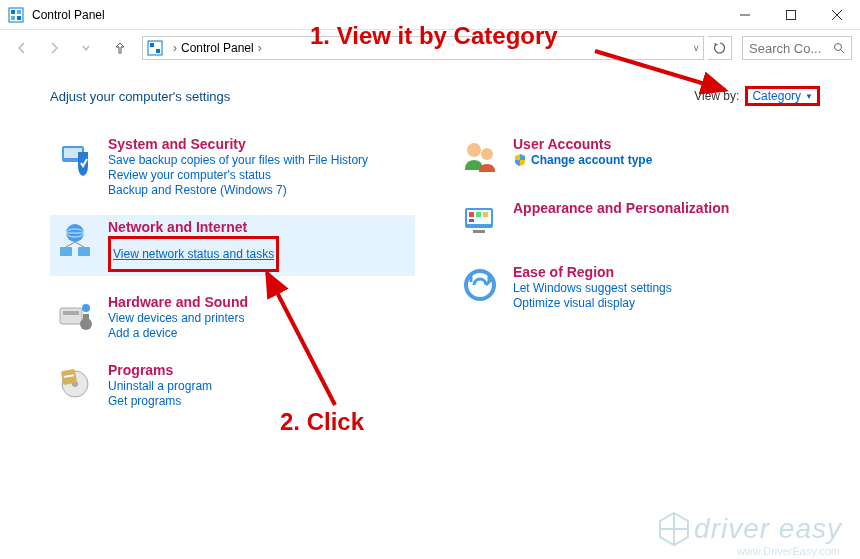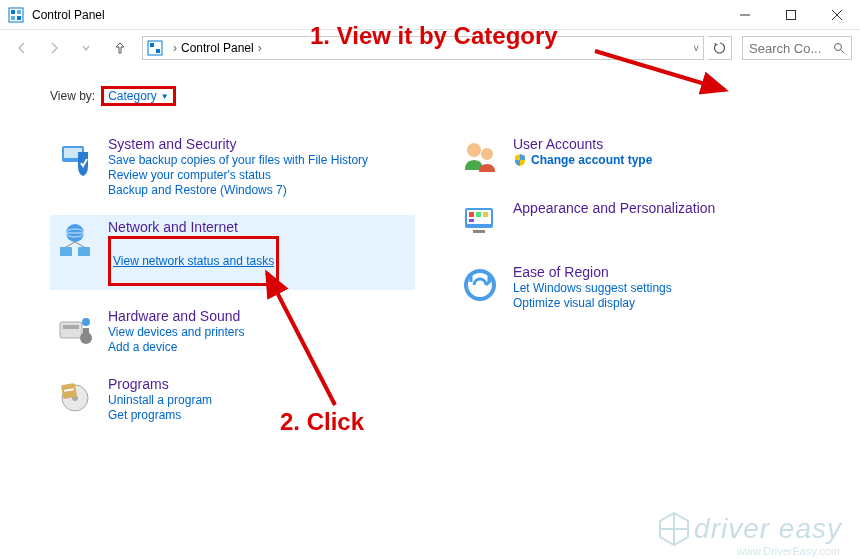--- a/index.html
+++ b/index.html
@@ -32,23 +32,23 @@
     .viewby { font-size: 12px; color: #333; display: flex; align-items: center; gap: 6px; }
     .viewby-dropdown { color: #0066cc; border: 3px solid #d80000; padding: 0 4px; display: flex; align-items: center; gap: 4px; cursor: pointer; }
     .viewby-caret { font-size: 8px; }
 
     .categories { display: flex; gap: 40px; }
     .col { flex: 1; display: flex; flex-direction: column; gap: 14px; }
     .category { display: flex; gap: 12px; align-items: flex-start; padding: 4px; }
     .category.highlighted { background: #e5f3ff; }
     .cat-icon { width: 42px; height: 42px; flex-shrink: 0; }
     .cat-body { display: flex; flex-direction: column; gap: 1px; }
-    .cat-title { color: #4c1d95; font-size: 14px; cursor: pointer; }
+    .cat-title { color: #be185d; font-size: 14px; cursor: pointer; font-weight: bold; }
     .cat-link { color: #0066cc; font-size: 12px; cursor: pointer; }
-    .cat-link.boxed { border: 3px solid #d80000; text-decoration: underline; padding: 15px 2px; display: inline-block; width: fit-content; }
+    .cat-link.boxed { border: 3px solid #d80000; text-decoration: underline; padding: 8px 2px; display: inline-block; width: fit-content; }
     .shield-badge { display: inline-flex; align-items: center; gap: 4px; font-weight: bold; }
     .shield-mini { width: 14px; height: 14px; }
 
     
     .annotation { position: absolute; color: #d80000; font-weight: bold; pointer-events: none; }
     .anno1 { top: 22px; left: 310px; font-size: 24px; }
     .anno2 { top: 408px; left: 280px; font-size: 24px; }
     .arrow-svg { position: absolute; pointer-events: none; }
     .watermark { position: absolute; bottom: 10px; right: 18px; opacity: 0.22; font-size: 28px; color: #0a6a8a; font-style: italic; letter-spacing: 1px; display: flex; align-items: center; gap: 0; }
     .watermark-sub { position: absolute; bottom: 2px; right: 20px; opacity: 0.18; font-size: 11px; color: #0a6a8a; margin-top: 38px; }
@@ -128,20 +128,21 @@
     <input placeholder="Search Co..." style="">
     <svg class="search-icon" width="12" height="12" viewBox="0 0 12 12">
         <circle cx="5" cy="5" r="3.5" fill="none" stroke="#666" stroke-width="1"></circle>
         <line x1="8" y1="8" x2="11" y2="11" stroke="#666" stroke-width="1"></line>
       </svg>
   </div>
 </div>
 
 <div class="content">
   <div class="heading-row">
+    <div class="heading">Adjust your computer's settings</div>
     <div class="viewby">
       <span>View by:</span>
       <span class="viewby-dropdown">
         <span>Category</span>
         <span class="viewby-caret">▼</span>
       </span>
     </div>
   </div>
 
   <div class="categories">

